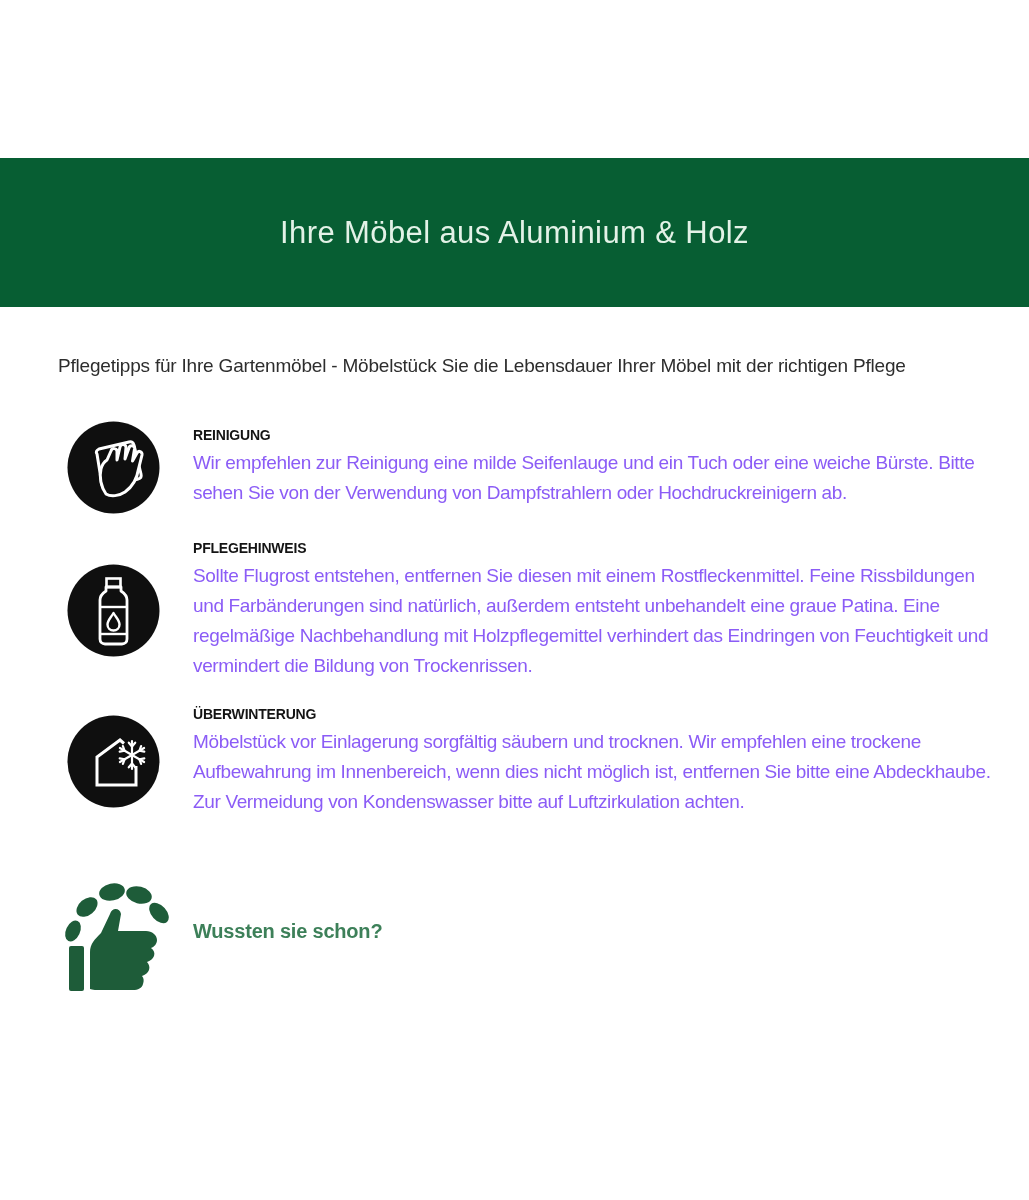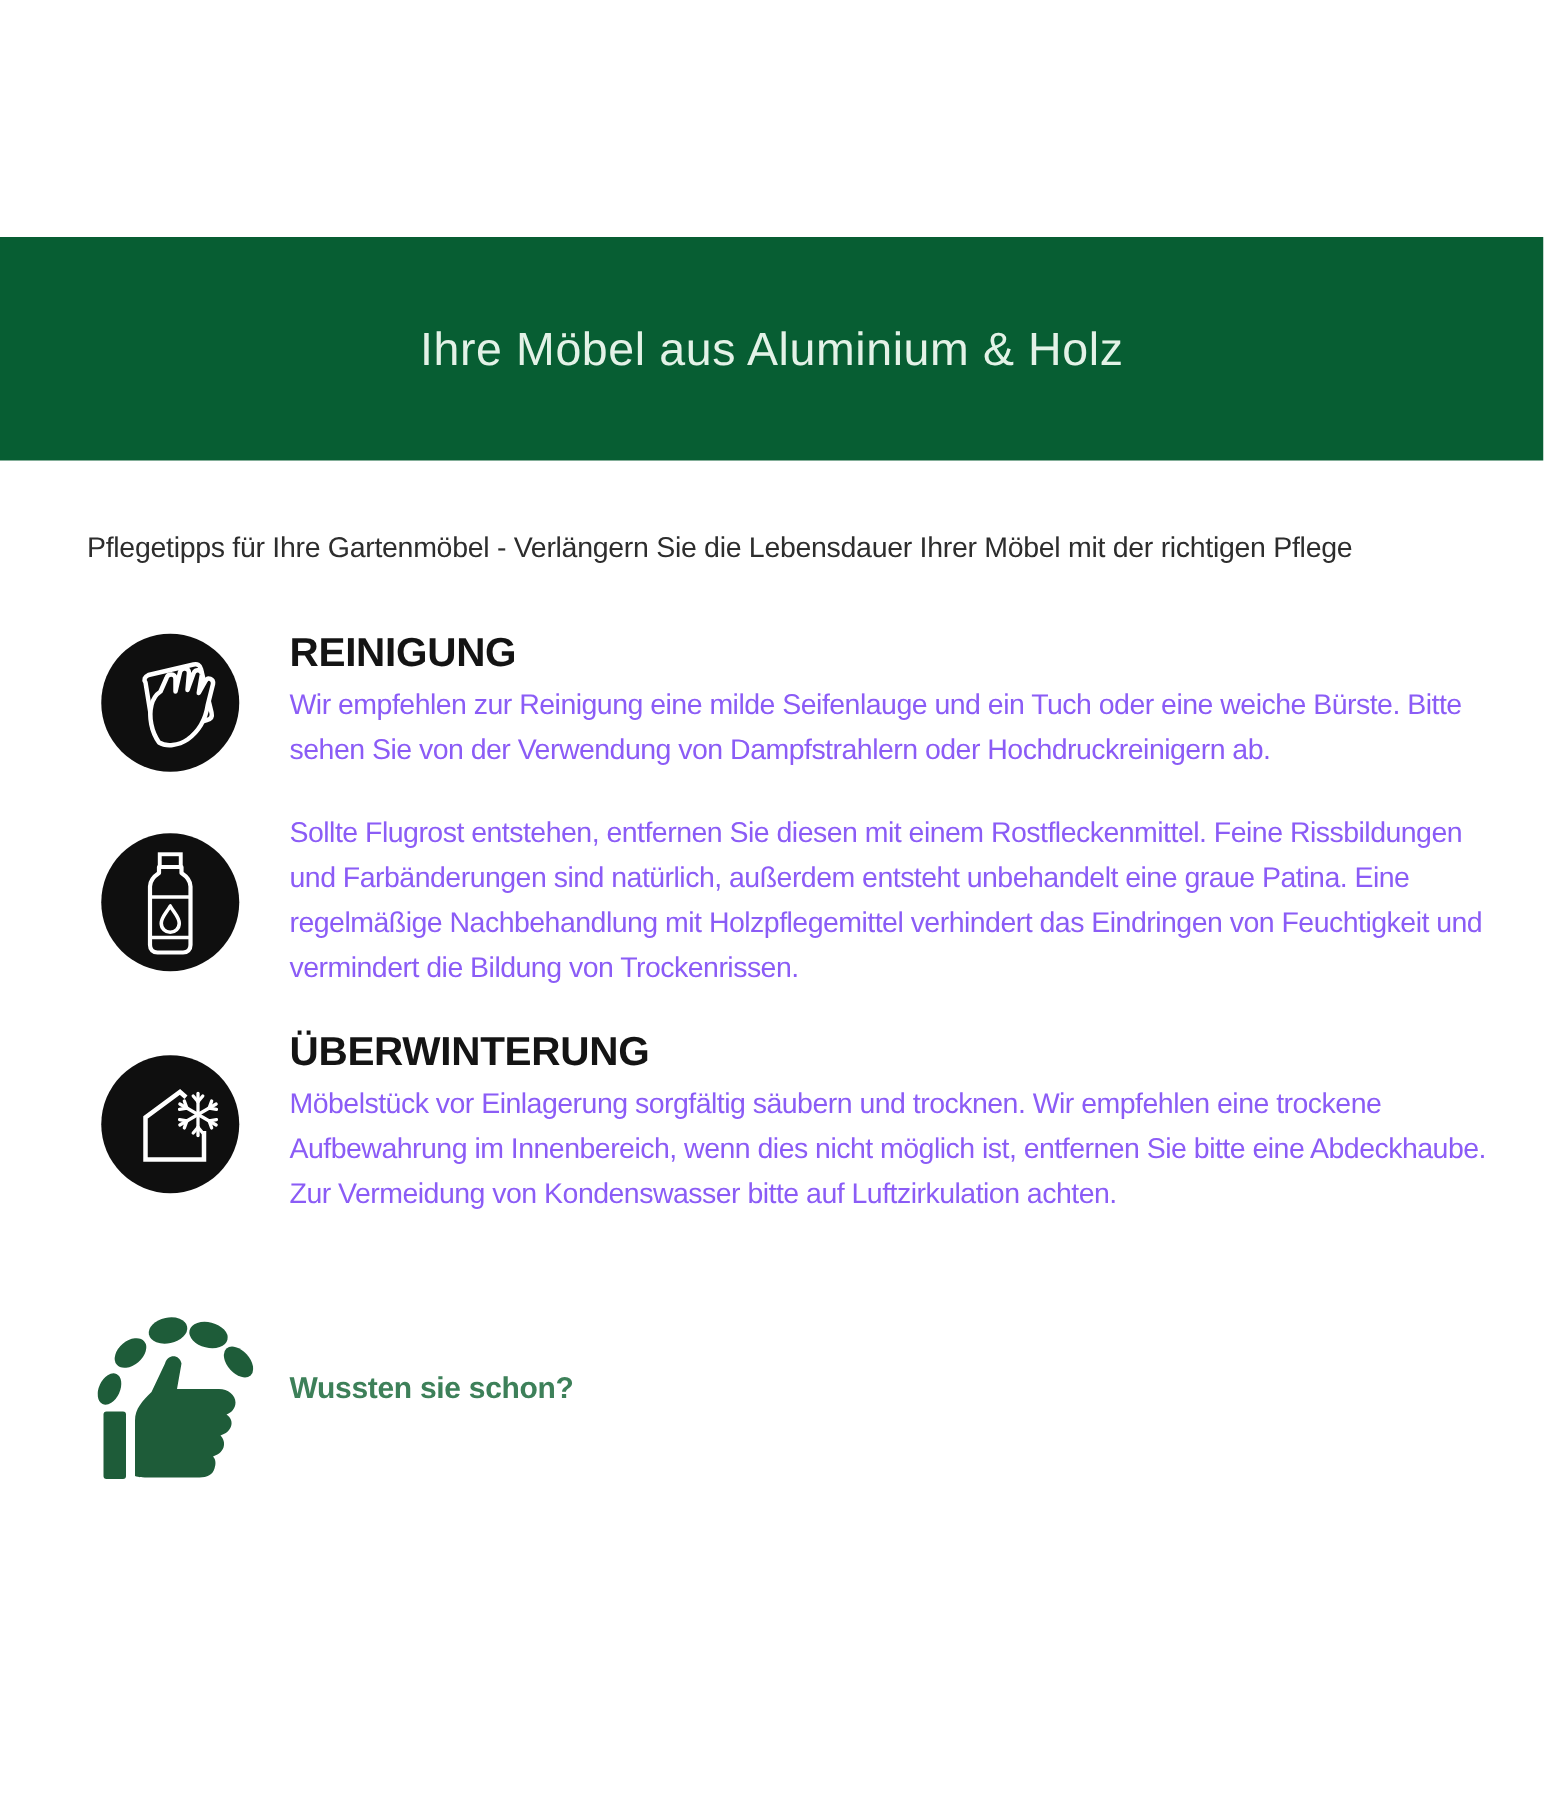--- a/index.html
+++ b/index.html
@@ -43,21 +43,21 @@
     width: 95px;
     height: 95px;
     flex: 0 0 95px;
   }
   .icon-wrap svg { display: block; }
   .section-text {
     margin-left: 32px;
     width: 802px;
   }
   .section-text h2 {
-    font-size: 27px;
+    font-size: 14px;
     font-weight: 700;
     color: #141414;
     letter-spacing: -0.2px;
     margin-bottom: 5px;
   }
   .section-text p {
     font-size: 19px;
     letter-spacing: -0.35px;
     line-height: 30px;
     color: #8b5cf6;
@@ -90,21 +90,21 @@
     color: #2d2d2d;
   }
 </style>
 </head>
 <body>
 
 <div class="band">
   <h1>Ihre Möbel aus Aluminium &amp; Holz</h1>
 </div>
 
-<p class="intro">Pflegetipps für Ihre Gartenmöbel - Verlängern Sie die Lebensdauer Ihrer Möbel mit der richtigen Pflege</p>
+<p class="intro">Pflegetipps für Ihre Gartenmöbel - Möbelstück Sie die Lebensdauer Ihrer Möbel mit der richtigen Pflege</p>
 
 <div class="sections">
 
   <div class="section">
     <div class="icon-wrap">
       <svg width="95" height="95" viewBox="0 0 95 95">
         <circle cx="47.5" cy="47.5" r="46" fill="#0f0f0f"></circle>
         <path d="M31,34 Q29,31 33,29 L63,22 Q67,21 68,25 L75,54 Q76,58 72,59 L41,68 Q37,69 36,65 Z" fill="none" stroke="#ffffff" stroke-width="3" stroke-linejoin="round"></path>
         <path d="M40,74 C35,67 33,57 35,49 C36,45 38,42 41,40 L45,31 C46,27.5 51,28 51,31.5 L51,40
                  L54,27 C55,23.5 60,24 60,27.5 L59,39 L63,28 C64,24.5 69,25.5 68.5,29 L66.5,41
@@ -124,20 +124,21 @@
         <rect x="40.5" y="15.5" width="14" height="8.5" fill="none" stroke="#ffffff" stroke-width="2.6"></rect>
         <path d="M40,24 L55,24 L55,28 C58,30 61,33 61,37 L61,76 C61,79 59,81 56,81 L39,81
                  C36,81 34,79 34,76 L34,37 C34,33 37,30 40,28 Z" fill="none" stroke="#ffffff" stroke-width="2.8" stroke-linejoin="round"></path>
         <line x1="34" y1="44" x2="61" y2="44" stroke="#ffffff" stroke-width="2.4"></line>
         <line x1="34" y1="71" x2="61" y2="71" stroke="#ffffff" stroke-width="2.4"></line>
         <path d="M47.5,50 C45,54.5 41.5,57.5 41.5,61.5 C41.5,65 44.2,67.5 47.5,67.5
                  C50.8,67.5 53.5,65 53.5,61.5 C53.5,57.5 50,54.5 47.5,50 Z" fill="none" stroke="#ffffff" stroke-width="2.4" stroke-linejoin="round"></path>
       </svg>
     </div>
     <div class="section-text">
+      <h2>PFLEGEHINWEIS</h2>
       <p>Sollte Flugrost entstehen, entfernen Sie diesen mit einem Rostfleckenmittel. Feine Rissbildungen und Farbänderungen sind natürlich, außerdem entsteht unbehandelt eine graue Patina. Eine regelmäßige Nachbehandlung mit Holzpflegemittel verhindert das Eindringen von Feuchtigkeit und vermindert die Bildung von Trockenrissen.</p>
     </div>
   </div>
 
   <div class="section">
     <div class="icon-wrap">
       <svg width="95" height="95" viewBox="0 0 95 95">
         <circle cx="47.5" cy="47.5" r="46" fill="#0f0f0f"></circle>
         <path d="M70,52 L70,71 L31,71 L31,43 L54,26 L58,29.5" fill="none" stroke="#ffffff" stroke-width="3" stroke-linejoin="miter"></path>
         <g stroke="#ffffff" stroke-width="2.2" stroke-linecap="round">

